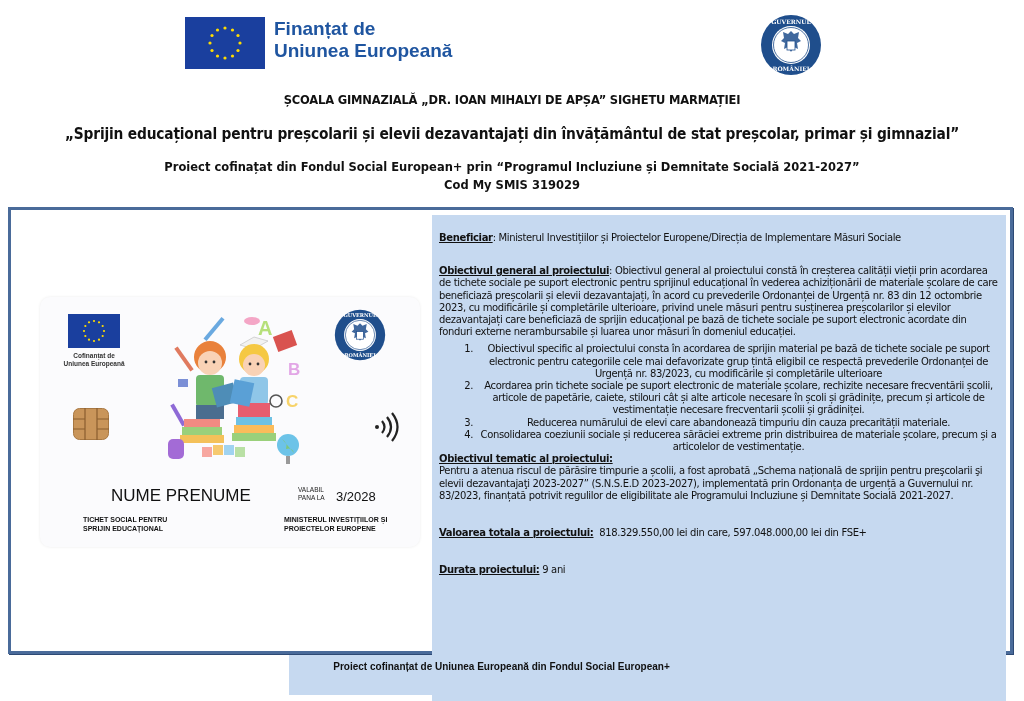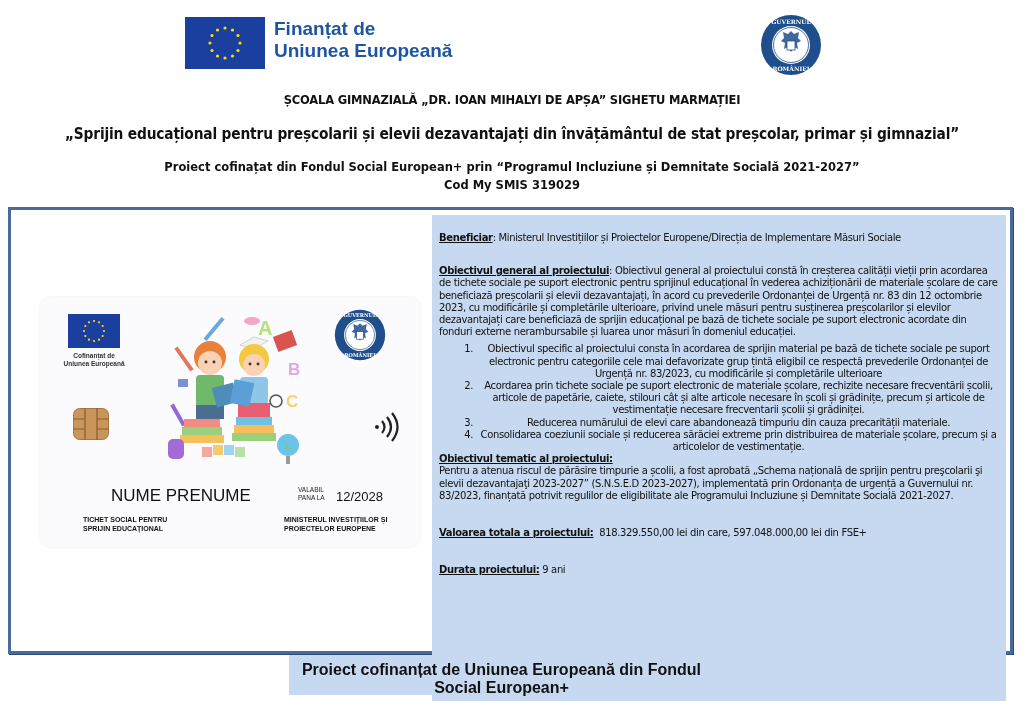--- a/index.html
+++ b/index.html
@@ -43,21 +43,21 @@
   
   .info { position:absolute; left:432px; top:215px; width:574px; height:546px; background:#c6d9f0; box-sizing:border-box; padding:17px 8px 0 7px; font-family:"DejaVu Sans", sans-serif; font-size:10px; line-height:12.2px; color:#111; letter-spacing:-0.35px; }
   .info p { margin:0; }
   .info .lbl { font-weight:bold; text-decoration:underline; }
   .info .gap { margin-top:21px; }
   .info ol { margin:5px 0 0 0; padding-left:37px; }
   .info ol li { padding-left:3px;text-align:center; }
   .info .gap2 { margin-top:25px; }
 
   
-  .footer { position:absolute; left:289px; top:655px; width:425px; height:40px; background:#c6d9f0; box-sizing:border-box; padding:6px 8px; text-align:center; font-family:"Liberation Sans", sans-serif; font-weight:bold; font-size:16px; color:#111; }
+  .footer { position:absolute; left:289px; top:655px; width:425px; height:40px; background:#c6d9f0; box-sizing:border-box; padding:6px 8px; text-align:center; font-family:"Liberation Sans", sans-serif; font-weight:bold; font-size:10px; color:#111; }
 </style>
 </head>
 <body>
 
 <div class="eu-logo">
   <svg viewBox="0 0 80 52">
     <rect width="80" height="52" fill="#1a3f9e"></rect>
     <g fill="#ffdd00" id="stars">
         <circle cx="55.00" cy="26.00" r="1.6"></circle>
         <circle cx="52.99" cy="33.50" r="1.6"></circle>
@@ -206,21 +206,21 @@
       <path d="M14 7 q8 10 0 20" stroke="#222" stroke-width="2.2" fill="none"></path>
       <path d="M19 3 q11 14 0 28" stroke="#222" stroke-width="2.2" fill="none"></path>
     </svg>
   </div>
 
   <div class="card-name">NUME PRENUME</div>
   <div class="valid-label">
     <div>VALABIL</div>
     <div>PANA LA</div>
   </div>
-  <div class="valid-date">12/2028</div>
+  <div class="valid-date">3/2028</div>
   <div class="card-type">
     <div>TICHET SOCIAL PENTRU</div>
     <div>SPRIJIN EDUCAȚIONAL</div>
   </div>
   <div class="card-ministry">
     <div>MINISTERUL INVESTIȚIILOR ȘI</div>
     <div>PROIECTELOR EUROPENE</div>
   </div>
 </div>
 

